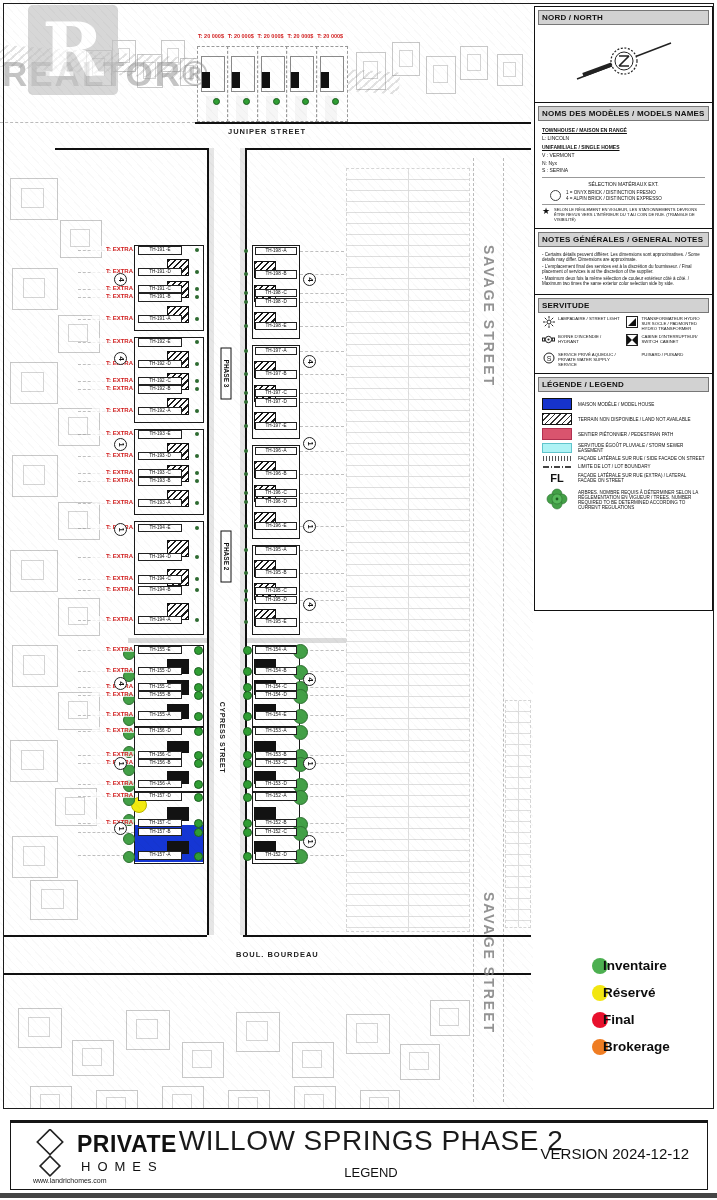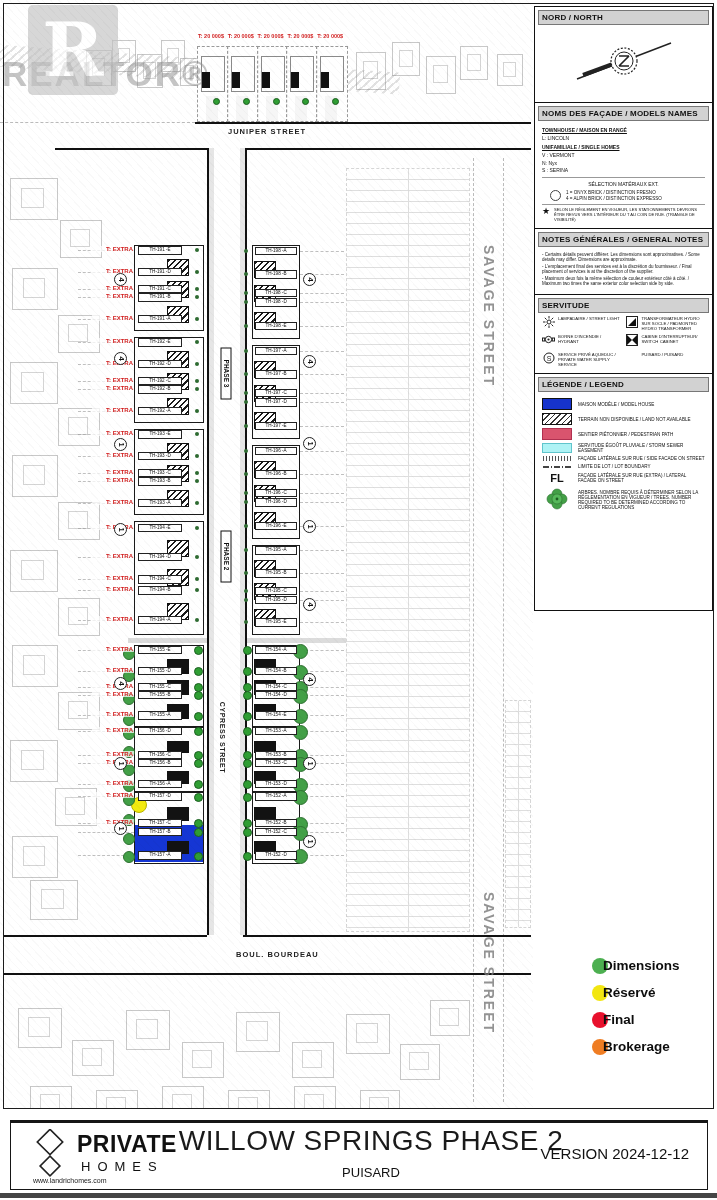--- a/index.html
+++ b/index.html
@@ -652,21 +652,21 @@
       <svg width="110" height="62" viewBox="0 0 110 62">
         <line x1="8" y1="50" x2="102" y2="14" stroke="#222" stroke-width="1.5"></line>
         <line x1="14" y1="46" x2="44" y2="35" stroke="#222" stroke-width="4"></line>
         <circle cx="55" cy="32" r="13" fill="#fff" stroke="#222" stroke-width="1.2" stroke-dasharray="2,1.6"></circle>
         <circle cx="55" cy="32" r="9" fill="none" stroke="#222" stroke-width="1"></circle>
         <path d="M50 37 L60 27 M50 27 L60 27 M50 37 L60 37" stroke="#222" stroke-width="1.6" fill="none"></path>
       </svg>
     </div>
     <div class="sdiv"></div>
 
-    <div class="phead">NOMS DES FAÇADE / MODELS NAMES</div>
+    <div class="phead">NOMS DES MODÈLES / MODELS NAMES</div>
     <div class="psec">
       <div class="u-head">TOWNHOUSE / MAISON EN RANGÉ</div>
       <div id="town-items">
           <div class="m-item">L: LINCOLN</div>
         </div>
       <div class="u-head">UNIFAMILIALE / SINGLE HOMES</div>
       <div id="single-items">
           <div class="m-item">V : VERMONT</div>
           <div class="m-item">N: Nyx</div>
           <div class="m-item">S : SERINA</div>
@@ -792,21 +792,21 @@
               <circle cx="12" cy="12" r="1.4" fill="#1b5e20"></circle>
             </svg></span>
           <span class="lg-label">ARBRES. NOMBRE REQUIS À DÉTERMINER SELON LA RÉGLEMENTATION EN VIGUEUR / TREES. NUMBER REQUIRED TO BE DETERMINED ACCORDING TO CURRENT REGULATIONS</span>
         </div>
       </div>
   </div>
 
   <div id="status-legend">
       <div class="st-row">
         <span class="st-dot" style="background: rgb(76, 175, 80);"></span>
-        <span class="st-label">Dimensions</span>
+        <span class="st-label">Inventaire</span>
       </div>
       <div class="st-row">
         <span class="st-dot" style="background: rgb(242, 230, 17);"></span>
         <span class="st-label">Réservé</span>
       </div>
       <div class="st-row">
         <span class="st-dot" style="background: rgb(232, 17, 45);"></span>
         <span class="st-label">Final</span>
       </div>
       <div class="st-row">
@@ -819,17 +819,17 @@
     <div class="tb-logo">
       <svg width="40" height="56" viewBox="0 0 40 56">
         <rect x="8" y="4" width="18" height="18" transform="rotate(45 17 13)" fill="#fff" stroke="#222" stroke-width="1.6"></rect>
         <rect x="10" y="30" width="14" height="14" transform="rotate(45 17 37)" fill="#fff" stroke="#222" stroke-width="1.6"></rect>
       </svg>
     </div>
     <div class="tb-landric">PRIVATE</div>
     <div class="tb-homes">HOMES</div>
     <div class="tb-web">www.landrichomes.com</div>
     <div class="tb-title">WILLOW SPRINGS PHASE 2</div>
-    <div class="tb-sub">PUISARD</div>
+    <div class="tb-sub">LEGEND</div>
     <div class="tb-version">VERSION 2024-12-12</div>
   </div>
   <div class="scanbar"></div>
 </div>
 
 </body></html>

